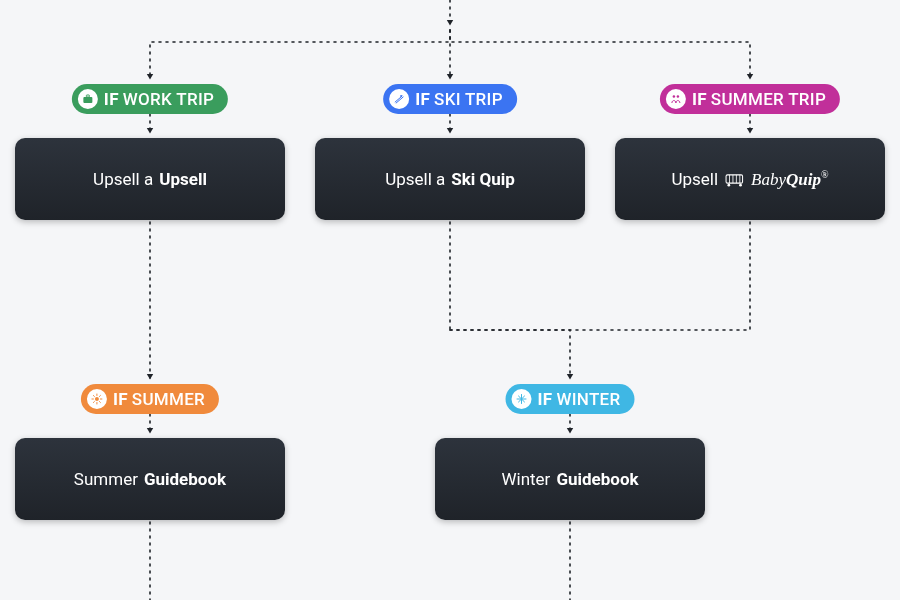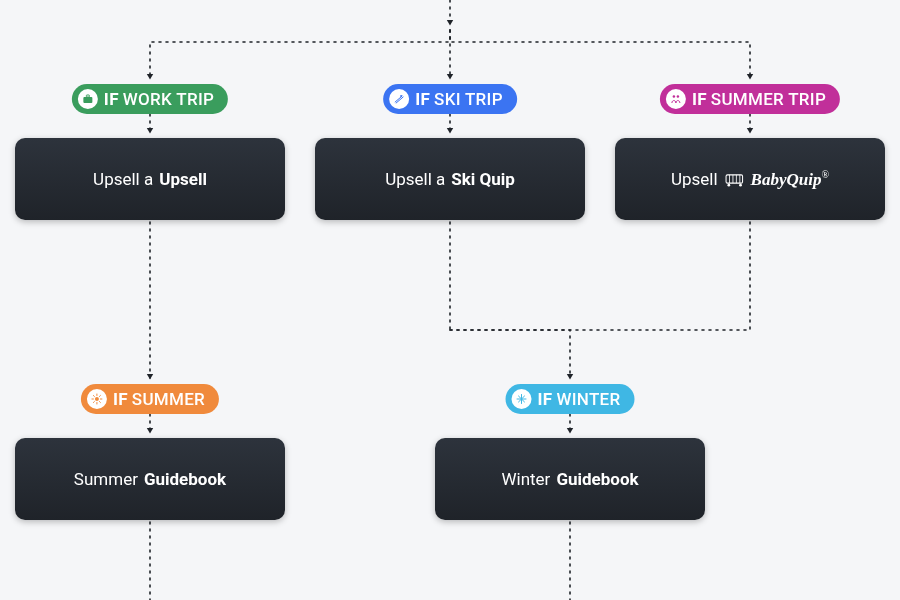--- a/index.html
+++ b/index.html
@@ -57,21 +57,21 @@
   .card .light { font-weight: 400; }
   .card .bold  { font-weight: 700; }
   .card .brand {
     display: inline-flex;
     align-items: center;
     gap: 5px;
     font-style: italic;
     font-family: Georgia, "Times New Roman", serif;
     font-weight: 400;
   }
-  .card .brand .b1 { font-style: italic; font-weight: 700; }
+  .card .brand .b1 { font-style: italic; font-weight: 400; }
   .card .brand .b2 { font-style: italic; font-weight: 700; }
   .card .brand svg { width: 22px; height: 18px; }
 </style>
 </head>
 <body>
 
 <svg class="connectors">
   <defs>
     <marker id="arrow" viewBox="0 0 10 10" refX="6" refY="5" markerWidth="5" markerHeight="5" orient="auto-start-reverse">
       <path d="M 1 1 L 8 5 L 1 9 z" fill="#1f2329"></path>

